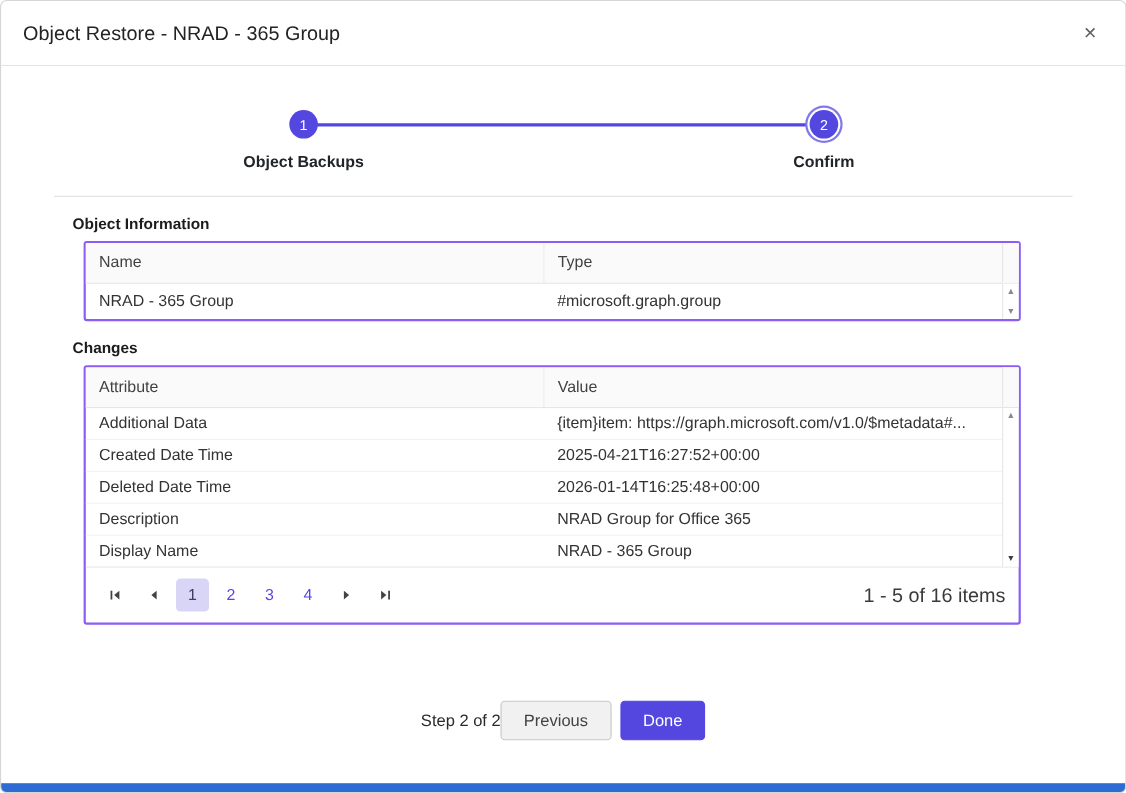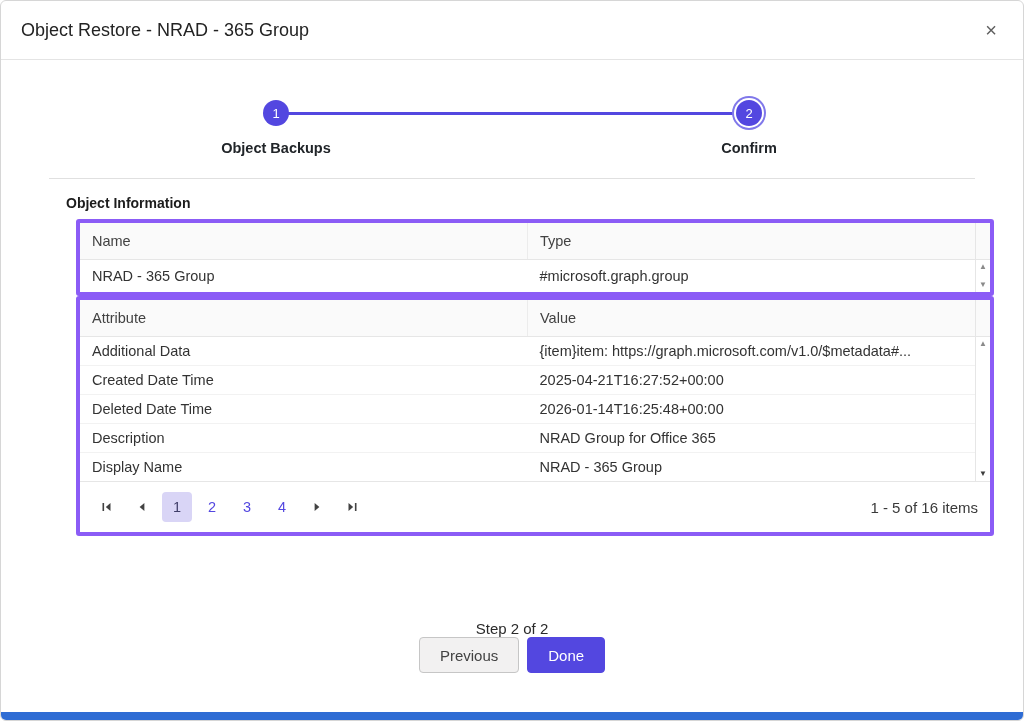--- a/index.html
+++ b/index.html
@@ -41,22 +41,22 @@
   }
   .step.current .step-circle {
     box-shadow:0 0 0 2px #ffffff, 0 0 0 4px #8078ea;
   }
   .step-label { margin-top:14px; font-weight:bold; font-size:14.5px; color:#212529; }
   .divider { border:none; border-top:1px solid #e0e0e0; margin:0 48px; }
   
   .content { padding:0 48px; }
   .section-heading { margin:16px 0 8px 17px; font-size:14px; font-weight:bold; color:#1c1c1c; }
   .grid {
-    margin-left:27px; width:918px;
-    border:4px solid #8b5cf6; border-radius:3px;
+    margin-left:27px; width:852px;
+    border:2px solid #8b5cf6; border-radius:3px;
     font-size:14.5px; color:#333; background:#fff;
   }
   .grid-header { display:flex; background:#fafafa; border-bottom:1px solid #e6e6e6; color:#424242; }
   .hcell { flex:1; padding:10px 12px; min-width:0; cursor:pointer; }
   .hcell + .hcell { border-left:1px solid #ececec; }
   .scroll-head { width:15px; border-left:1px solid #e6e6e6; background:#fafafa; }
   .grid-body { display:flex; }
   .rows { flex:1; min-width:0; }
   .row { display:flex; border-bottom:1px solid #f2f2f2; cursor:pointer;align-items:center; }
   .row:last-child { border-bottom:none; }
@@ -80,27 +80,26 @@
   .pager-nav {
     width:30px; height:30px; display:flex; align-items:center; justify-content:center;
     background:none; border:none; border-radius:4px; cursor:pointer; padding:0;
   }
   .pager-page {
     min-width:30px; height:30px; background:none; border:none;
     color:#5347e0; font-size:14.5px; cursor:pointer; border-radius:4px;
     font-family:inherit;
   }
   .pager-page.selected { background:#d9d5f6; color:#3f3d68; }
-  .pager-info { margin-left:auto; color:#3a3a3a; font-size:15px; }
+  .pager-info { margin-left:auto; color:#3a3a3a; font-size:18px; }
   
   .footer {
     position:absolute; left:0; right:0; bottom:47px;
-    display:flex; align-items:center; justify-content:flex-start;
+    display:flex; align-items:center; justify-content:center;
     padding:0 48px;
-    flex-direction:column;
   }
   .step-progress { font-size:15px; color:#2a2a2a; }
   .footer-buttons { display:flex; gap:8px; }
   .btn {
     height:36px; padding:0 20px; border-radius:4px; font-size:15px;
     border:1px solid #c6c6c6; background:#f2f1f1; color:#424242;
     cursor:pointer; font-family:inherit;
   }
   .btn.primary { background:#5347e0; border-color:#5347e0; color:#fff; }
   .bottom-bar {
@@ -149,20 +148,21 @@
             <div class="cell">#microsoft.graph.group</div>
           </div>
         </div>
         <div class="scrollbar">
           <span class="scroll-arrow">▲</span>
           <span class="scroll-arrow">▼</span>
         </div>
       </div>
     </div>
 
+    <div class="section-heading">Changes</div>
 
     <div class="grid compact">
       <div class="grid-header">
         <div class="hcell">Attribute</div>
         <div class="hcell">Value</div>
         <div class="scroll-head"></div>
       </div>
       <div class="grid-body">
         <div class="rows">
           <div class="row">

